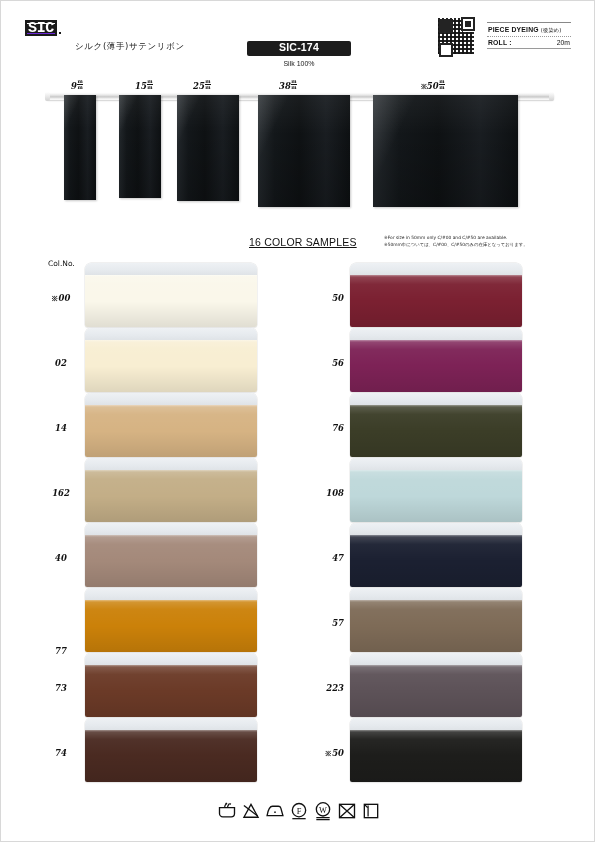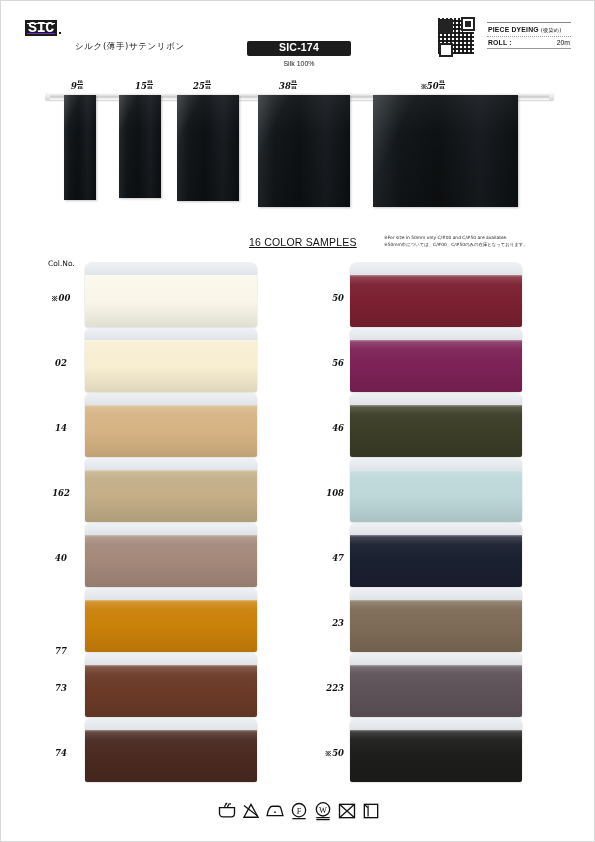--- a/index.html
+++ b/index.html
@@ -338,24 +338,24 @@
       <div class="colno left-no" style="top: 292px;"><span class="mk">※</span>00</div>
       <div class="colno left-no" style="top: 357px;">02</div>
       <div class="colno left-no" style="top: 422px;">14</div>
       <div class="colno left-no" style="top: 487px;">162</div>
       <div class="colno left-no" style="top: 552px;">40</div>
       <div class="colno left-no" style="top: 645px;">77</div>
       <div class="colno left-no" style="top: 682px;">73</div>
       <div class="colno left-no" style="top: 747px;">74</div>
       <div class="colno right-no" style="top: 292px;">50</div>
       <div class="colno right-no" style="top: 357px;">56</div>
-      <div class="colno right-no" style="top: 422px;">46</div>
+      <div class="colno right-no" style="top: 422px;">76</div>
       <div class="colno right-no" style="top: 487px;">108</div>
       <div class="colno right-no" style="top: 552px;">47</div>
-      <div class="colno right-no" style="top: 617px;">23</div>
+      <div class="colno right-no" style="top: 617px;">57</div>
       <div class="colno right-no" style="top: 682px;">223</div>
       <div class="colno right-no" style="top: 747px;"><span class="mk">※</span>50</div>
     </div>
 
   <div class="care">
     <svg class="care-sym" viewBox="0 0 24 24">
       <path d="M3 8h18v7a4 4 0 0 1-4 4H7a4 4 0 0 1-4-4z" fill="none" stroke="#111" stroke-width="1.6"></path>
       <path d="M9 8c0-3 1.5-4 3-5.5M12.5 8c0-2.5 1-3.5 2.5-5" fill="none" stroke="#111" stroke-width="1.5"></path>
       <path d="M9.5 2.5 12 2l-.4 2.2zM14.5 3 17 2.6l-.5 2.1z" fill="#111"></path>
     </svg>

